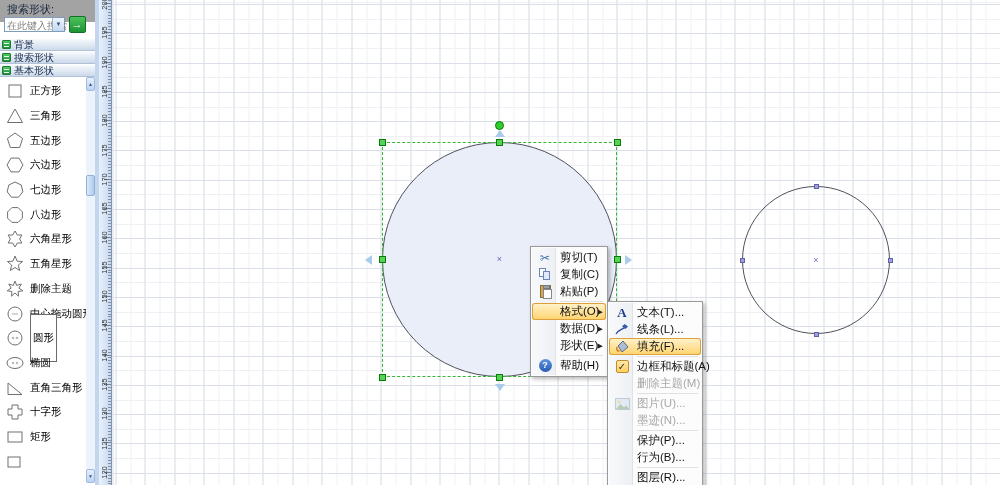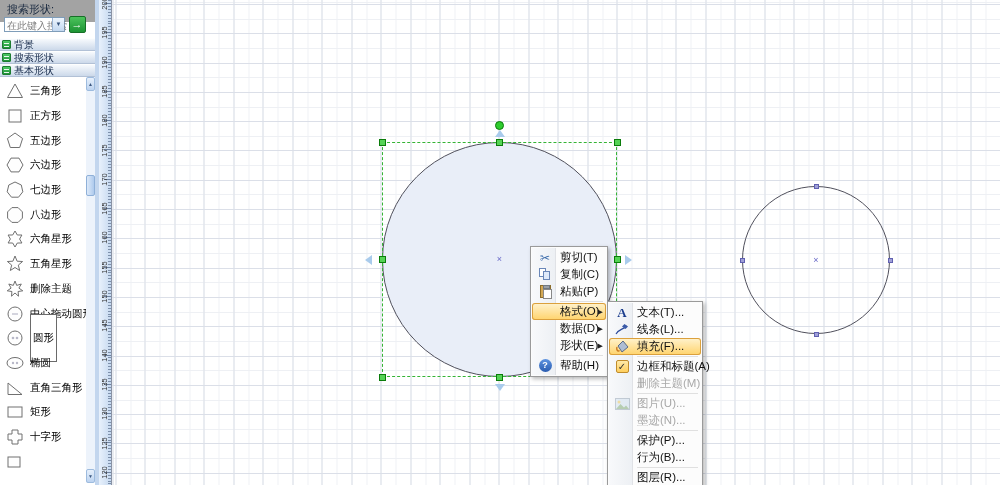--- a/index.html
+++ b/index.html
@@ -127,32 +127,32 @@
     <div class="shdr">
       <span class="gic"></span>
       <span>基本形状</span>
     </div>
   </div>
 
   <div class="shape-list">
     <div class="sitem">
       <span class="sic">
           <svg width="18" height="18">
+            <rect x="3" y="3" width="12" height="12"></rect>
+          </svg>
+        </span>
+      <span class="slbl">正方形</span>
+    </div>
+    <div class="sitem">
+      <span class="sic">
+          <svg width="18" height="18">
             <polygon points="9,2 16.5,15.5 1.5,15.5"></polygon>
           </svg>
         </span>
       <span class="slbl">三角形</span>
-    </div>
-    <div class="sitem">
-      <span class="sic">
-          <svg width="18" height="18">
-            <rect x="3" y="3" width="12" height="12"></rect>
-          </svg>
-        </span>
-      <span class="slbl">正方形</span>
     </div>
     <div class="sitem">
       <span class="sic">
           <svg width="18" height="18">
             <polygon points="9,1 16.6,6.5 13.7,15.5 4.3,15.5 1.4,6.5"></polygon>
           </svg>
         </span>
       <span class="slbl">五边形</span>
     </div>
     <div class="sitem">
@@ -236,32 +236,32 @@
       <span class="sic">
           <svg width="18" height="18">
             <polygon points="2,15.5 16,15.5 2,4"></polygon>
           </svg>
         </span>
       <span class="slbl">直角三角形</span>
     </div>
     <div class="sitem">
       <span class="sic">
           <svg width="18" height="18">
+            <polygon points="6,2 12,2 12,6 16,6 16,12 12,12 12,16 6,16 6,12 2,12 2,6 6,6"></polygon>
+          </svg>
+        </span>
+      <span class="slbl">十字形</span>
+    </div>
+    <div class="sitem">
+      <span class="sic">
+          <svg width="18" height="18">
             <rect x="2" y="4" width="14" height="10"></rect>
           </svg>
         </span>
       <span class="slbl">矩形</span>
-    </div>
-    <div class="sitem">
-      <span class="sic">
-          <svg width="18" height="18">
-            <polygon points="6,2 12,2 12,6 16,6 16,12 12,12 12,16 6,16 6,12 2,12 2,6 6,6"></polygon>
-          </svg>
-        </span>
-      <span class="slbl">十字形</span>
     </div>
     <div class="sitem">
       <span class="sic">
           <svg width="18" height="18">
             <rect x="2" y="4" width="12" height="10"></rect>
           </svg>
         </span>
       <span class="slbl"></span>
     </div>
     <div class="lsb">

